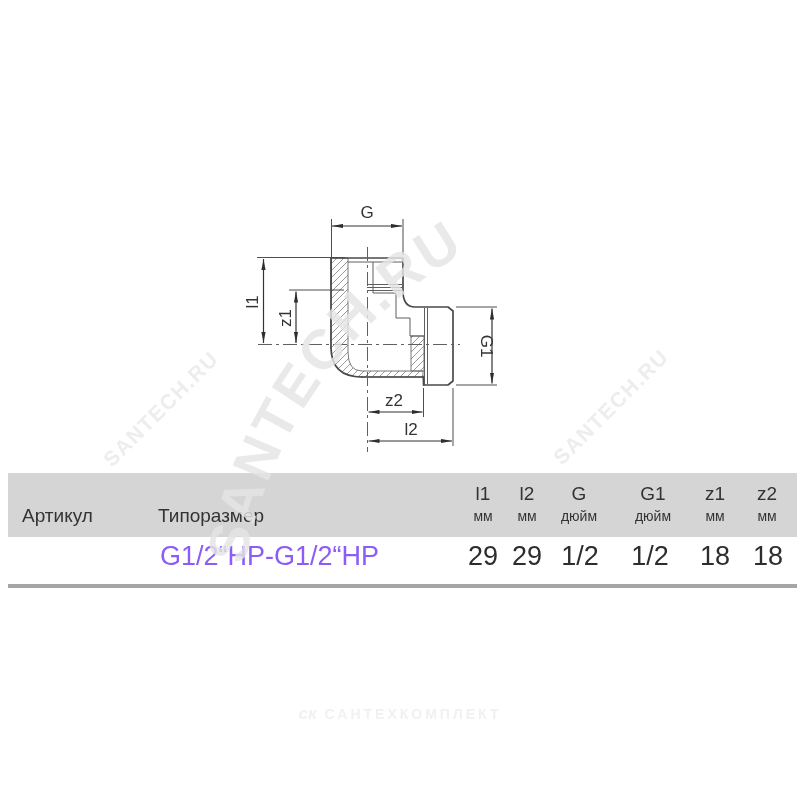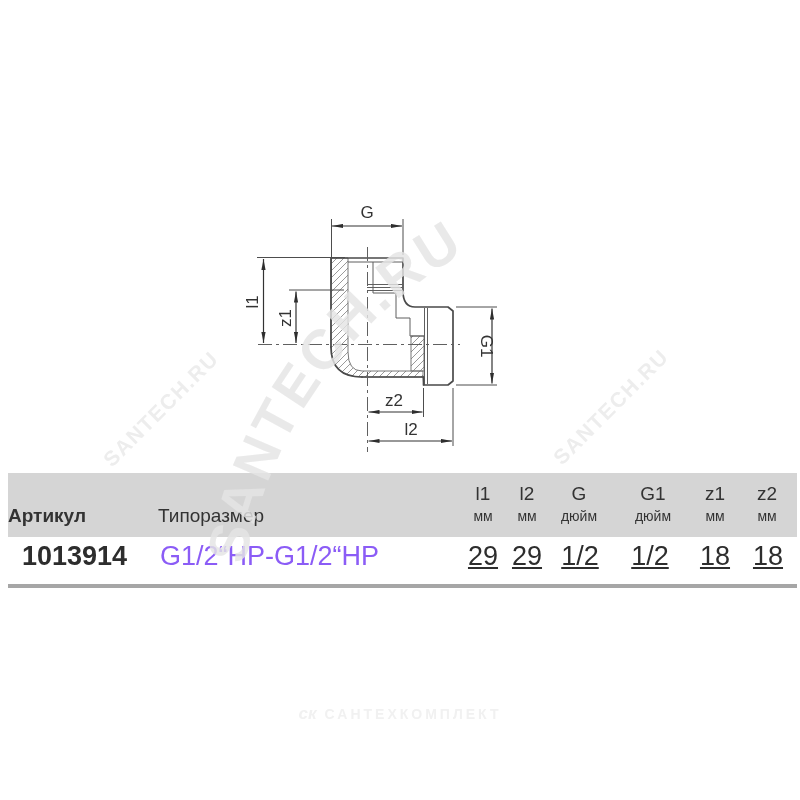--- a/index.html
+++ b/index.html
@@ -13,21 +13,21 @@
   .center{stroke:#606060;stroke-width:1;fill:none;stroke-dasharray:14 4 3 4;}
   .dim{stroke:#333;stroke-width:1.2;fill:none;}
   .ext{stroke:#4d4d4d;stroke-width:1;fill:none;}
   .dimlabel{font-size:17px;fill:#333;}
   
   #tbl-band{left:8px;top:473px;width:789px;height:64px;background:#d5d5d5;}
   .hdr-word{font-size:19px;color:#333;top:505px;}
   .col{width:64px;text-align:center;color:#333;}
   .col-name{top:483px;font-size:19px;}
   .col-unit{top:508px;font-size:14px;}
-  .data-cell{top:541px;font-size:27px;color:#2d2d2d;width:64px;text-align:center;text-decoration:underline;}
+  .data-cell{top:541px;font-size:27px;color:#2d2d2d;width:64px;text-align:center;}
   #article-val{left:22px;top:541px;font-size:27px;font-weight:bold;color:#2d2d2d;}
   #size-val{left:160px;top:541px;font-size:27px;color:#8b5cf6;}
   #tbl-rule{left:8px;top:584px;width:789px;height:4px;background:#a6a6a6;}
   
   #wm-svg{left:0;top:0;pointer-events:none;}
   #footer-logo{left:0;top:704px;width:800px;text-align:center;color:#f1f1f1;
                letter-spacing:3px;font-weight:bold;font-size:14px;}
   #footer-logo .mark{font-style:italic;font-size:17px;letter-spacing:0;margin-right:8px;}
 </style>
 </head>
@@ -86,37 +86,36 @@
     <path class="dim" d="M368.5,412 H422.5" marker-start="url(#arr)" marker-end="url(#arr)"></path>
     <text class="dimlabel" x="394" y="406" text-anchor="middle">z2</text>
 
     <path class="ext" d="M453,388 V446"></path>
     <path class="dim" d="M368.5,441 H452" marker-start="url(#arr)" marker-end="url(#arr)"></path>
     <text class="dimlabel" x="411" y="435" text-anchor="middle">l2</text>
   </svg>
 
   <div id="tbl-band" class="abs"></div>
 
-  <div class="abs hdr-word" style="left:8px;font-weight:bold;">Артикул</div>
+  <div class="abs hdr-word" style="left:22px;">Артикул</div>
   <div class="abs hdr-word" style="left:158px;">Типоразмер</div>
 
   <div class="abs col col-name" style="left:451px;">l1</div>
   <div class="abs col col-unit" style="left:451px;">мм</div>
   <div class="abs col col-name" style="left:495px;">l2</div>
   <div class="abs col col-unit" style="left:495px;">мм</div>
   <div class="abs col col-name" style="left:547px;">G</div>
   <div class="abs col col-unit" style="left:547px;">дюйм</div>
   <div class="abs col col-name" style="left:621px;">G1</div>
   <div class="abs col col-unit" style="left:621px;">дюйм</div>
   <div class="abs col col-name" style="left:683px;">z1</div>
   <div class="abs col col-unit" style="left:683px;">мм</div>
   <div class="abs col col-name" style="left:735px;">z2</div>
   <div class="abs col col-unit" style="left:735px;">мм</div>
 
-  <div id="article-val" class="abs">1013914</div>
   <div id="size-val" class="abs">G1/2“НР-G1/2“НР</div>
   <div class="abs data-cell" style="left:451px;">29</div>
   <div class="abs data-cell" style="left:495px;">29</div>
   <div class="abs data-cell" style="left:548px;">1/2</div>
   <div class="abs data-cell" style="left:618px;">1/2</div>
   <div class="abs data-cell" style="left:683px;">18</div>
   <div class="abs data-cell" style="left:736px;">18</div>
 
   <div id="tbl-rule" class="abs"></div>
 

